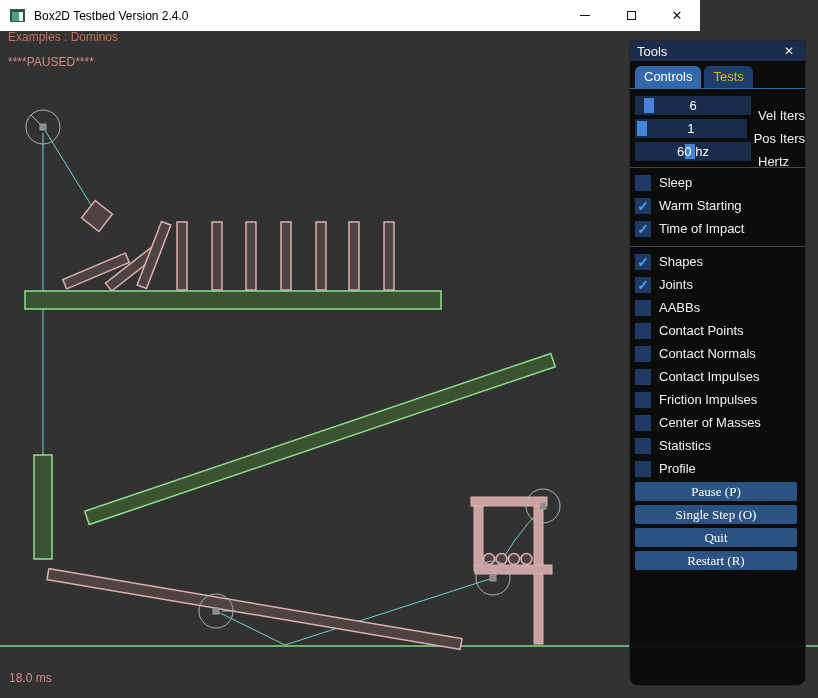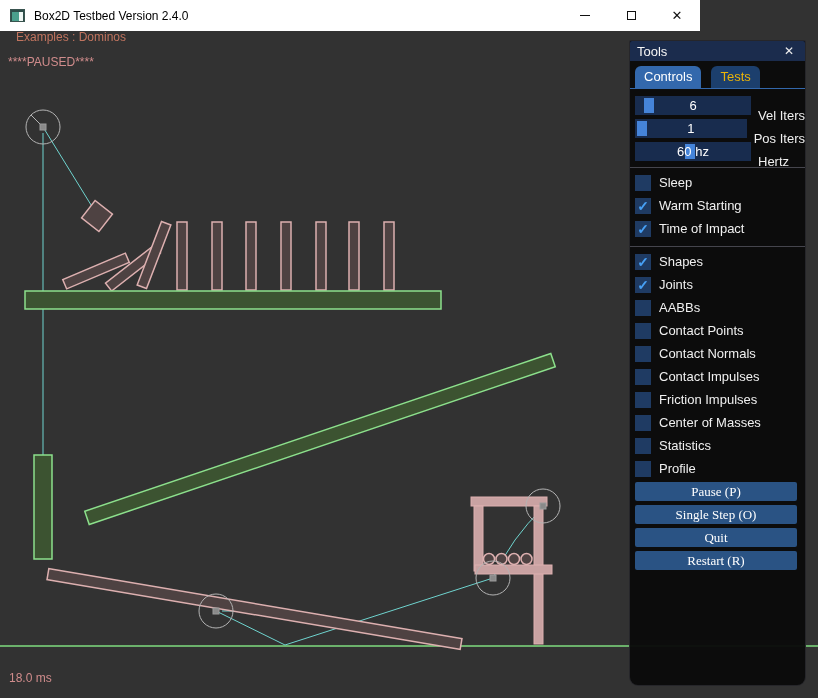--- a/index.html
+++ b/index.html
@@ -13,38 +13,38 @@
   .app-icon::after  { content:""; position:absolute; left:8px; top:2px; width:4px; height:9px; background:#eef6f3; }
   .title-text { margin-left:9px; font-size:12px; color:#000; }
   .win-controls { margin-left:auto; display:flex; height:31px; }
   .win-btn { width:46px; height:31px; display:flex; align-items:center; justify-content:center; color:#111; font-size:13px; cursor:default; }
   .glyph-min { width:10px; height:1px; background:#111; display:block; }
   .glyph-max { width:9px; height:9px; border:1px solid #111; display:block; }
 
   
   .scene { position:absolute; left:0; top:0; width:818px; height:698px; z-index:1; }
   .canvas-label { position:absolute; font-size:12px; z-index:2; }
-  #example-label { left:16px; top:30px; color:var(--label_warm); }
+  #example-label { left:8px; top:30px; color:var(--label_warm); }
   #paused-label  { left:8px; top:55px; color:var(--label_pink); }
   #ms-label      { left:9px; top:671px; color:var(--label_pink); }
 
   .gray-line   { stroke:var(--body_gray); stroke-width:1; fill:none; }
   .teal        { stroke:var(--joint_teal); stroke-width:1; fill:none; }
   .pink-shape  { fill:var(--shape_dark_fill); stroke:var(--shape_pink); stroke-width:1.5; }
   .green-shape { fill:var(--shape_green_fill); stroke:var(--shape_green); stroke-width:1.5; }
   .frame-shape { fill:var(--frame_pink_fill); stroke:var(--shape_pink); stroke-width:1; }
   .joint-square{ fill:#8a8a8a; stroke:#9b9b9b; stroke-width:1; }
 
   
   .panel { position:absolute; left:629px; top:40px; width:177px; height:646px; background:rgba(11,11,11,0.97);
            border:1px solid rgba(70,70,80,0.45); border-radius:2px 2px 9px 9px; z-index:20; color:#f2f2f2; font-size:13px; }
   .panel-title { height:20px; background:#1b2c4d; border-radius:2px 2px 0 0; display:flex; align-items:center; padding:0 7px; }
   .panel-title-text { font-size:13px; color:#f5f5f5; }
   .panel-close { margin-left:auto; width:18px; height:18px; display:flex; align-items:center; justify-content:center; color:#eee; font-size:12px; cursor:default; }
-  .tabbar { margin-top:5px; padding-left:5px; border-bottom:1px solid var(--accent_blue); display:flex; gap:10px; }
+  .tabbar { margin-top:5px; padding-left:5px; border-bottom:1px solid var(--accent_blue); display:flex; gap:3px; }
   .tab { padding:3px 9px 4px 9px; font-size:13px; border-radius:6px 6px 0 0; cursor:default; }
   .tab.active { background:var(--accent_blue); color:#fff; }
   .tab.inactive { background:#1c3f6d; color:#eab308; }
 
   .sliders { padding:3px 0 0 5px; }
   .slider-row { display:flex; align-items:center; margin-top:4px; height:19px; }
   .slider-track { position:relative; width:116px; height:19px; background:#182c4e; }
   .slider-grab { position:absolute; top:2px; width:10px; height:15px; background:#4584d9; }
   .slider-value { position:relative; width:100%; text-align:center; line-height:19px; color:#fff; z-index:2; }
   .slider-label { margin-left:7px; color:#f0f0f0; white-space:nowrap;margin-top:20px; }

